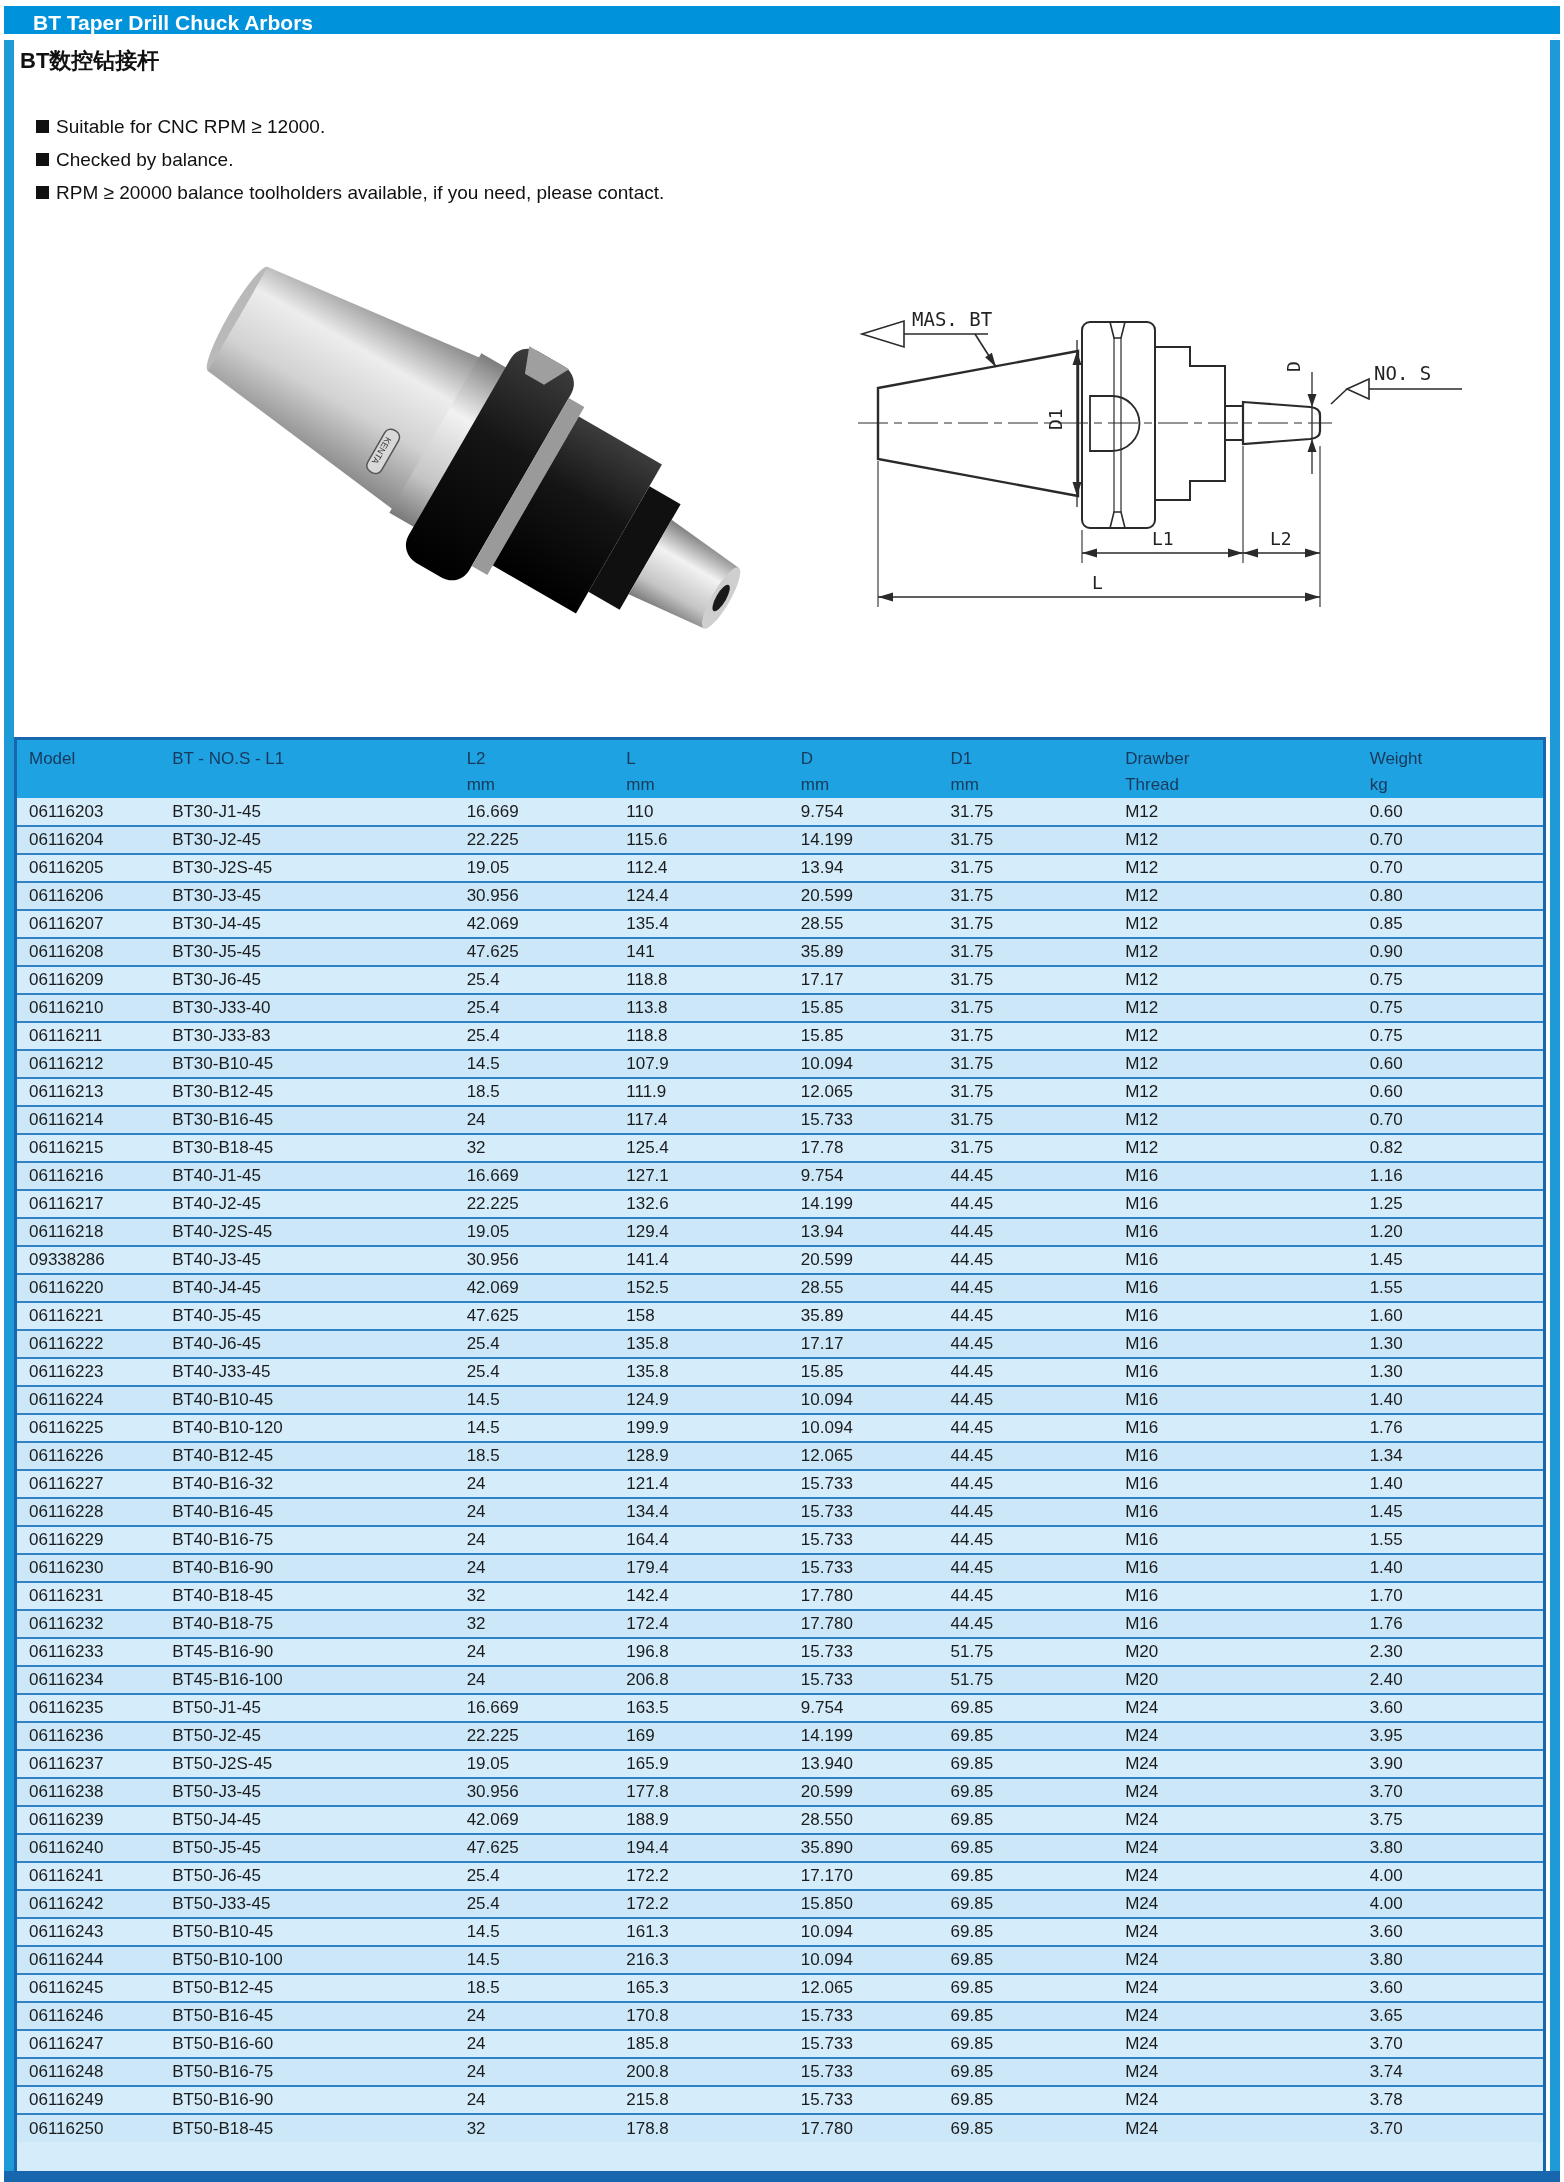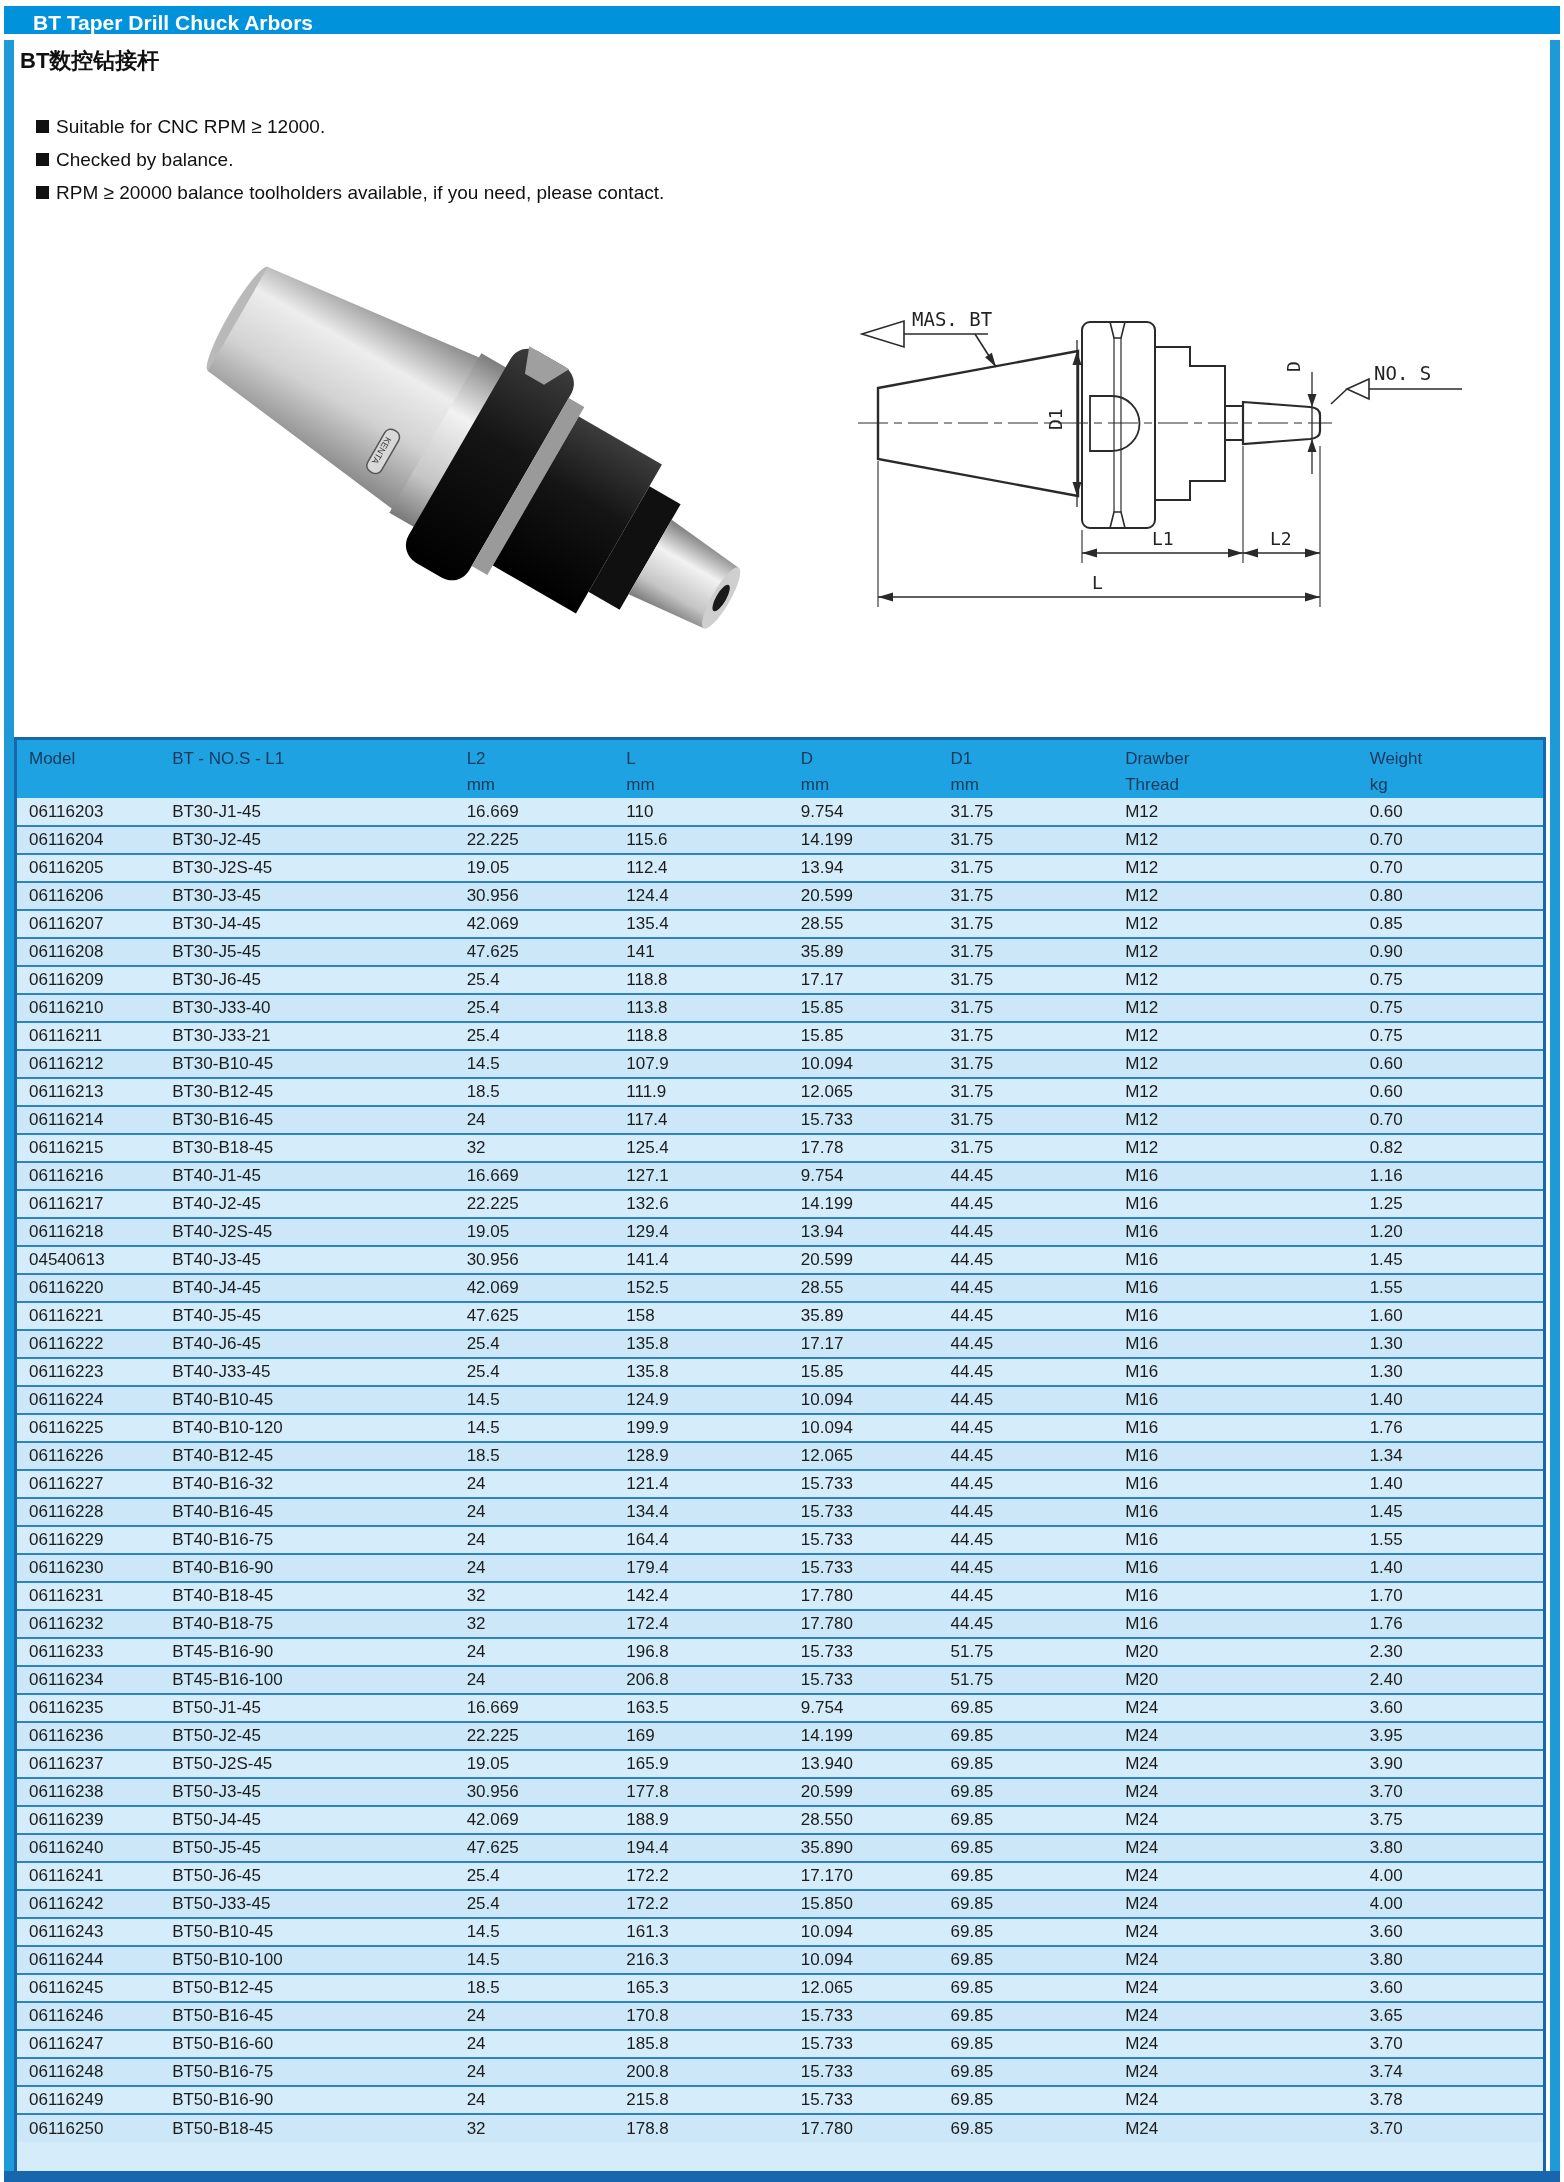--- a/index.html
+++ b/index.html
@@ -318,21 +318,21 @@
         <td>BT30-J33-40</td>
         <td>25.4</td>
         <td>113.8</td>
         <td>15.85</td>
         <td>31.75</td>
         <td>M12</td>
         <td>0.75</td>
       </tr>
       <tr>
         <td>06116211</td>
-        <td>BT30-J33-21</td>
+        <td>BT30-J33-83</td>
         <td>25.4</td>
         <td>118.8</td>
         <td>15.85</td>
         <td>31.75</td>
         <td>M12</td>
         <td>0.75</td>
       </tr>
       <tr>
         <td>06116212</td>
         <td>BT30-B10-45</td>
@@ -397,21 +397,21 @@
         <td>06116218</td>
         <td>BT40-J2S-45</td>
         <td>19.05</td>
         <td>129.4</td>
         <td>13.94</td>
         <td>44.45</td>
         <td>M16</td>
         <td>1.20</td>
       </tr>
       <tr>
-        <td>04540613</td>
+        <td>09338286</td>
         <td>BT40-J3-45</td>
         <td>30.956</td>
         <td>141.4</td>
         <td>20.599</td>
         <td>44.45</td>
         <td>M16</td>
         <td>1.45</td>
       </tr>
       <tr>
         <td>06116220</td>

